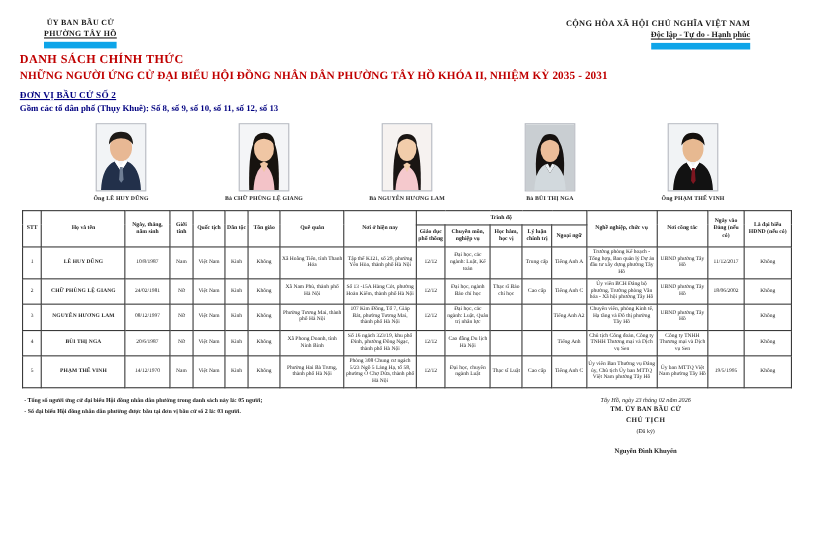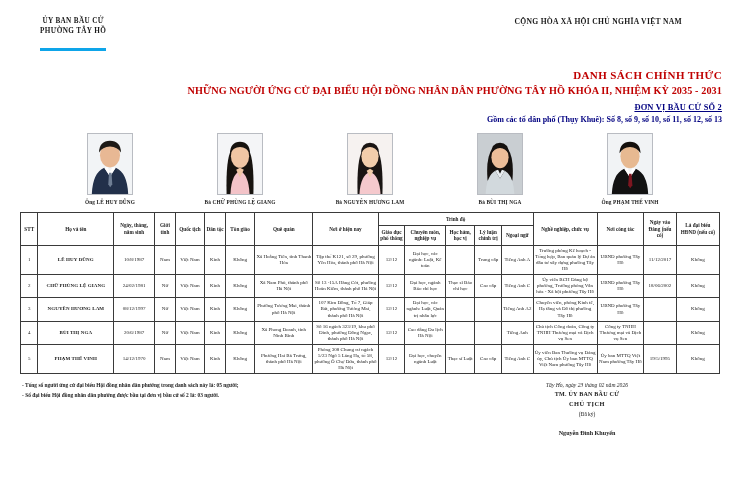--- a/index.html
+++ b/index.html
@@ -38,44 +38,45 @@
     line-height: 1.45;
   }
   .org-line {
     font-size: 7.2px;
     font-weight: bold;
     letter-spacing: .35px;
     white-space: nowrap;
   }
   .org-underline {
     display: inline-block;
-    border-bottom: 3px solid #0ea5e9;
-    padding-bottom: 11px;
+    border-bottom: 6px solid #0ea5e9;
+    padding-bottom: 1px;
+    text-decoration: underline;
   }
   .nation-block {
     text-align: right;
     line-height: 1.45;
     padding-right: 28px;
   }
   .nation-line1 {
     font-size: 7.6px;
     font-weight: bold;
     letter-spacing: .3px;
     white-space: nowrap;
   }
   .nation-line2 {
     font-size: 7.4px;
     font-weight: bold;
     white-space: nowrap;
   }
 
   
   .titles {
-    text-align: right;
-    margin-top: 16px;
+    text-align: left;
+    margin-top: 1px;
   }
   .title-main {
     color: #c00000;
     font-size: 11px;
     font-weight: bold;
     letter-spacing: .4px;
     line-height: 1.5;
   }
   .title-sub {
     color: #c00000;
@@ -185,20 +186,21 @@
 
 <div class="page">
 
   <div class="doc-header">
     <div class="org-block">
       <div class="org-line">ỦY BAN BẦU CỬ</div>
       <div class="org-line"><span class="org-underline">PHƯỜNG TÂY HỒ</span></div>
     </div>
     <div class="nation-block">
       <div class="nation-line1">CỘNG HÒA XÃ HỘI CHỦ NGHĨA VIỆT NAM</div>
+      <div class="nation-line2"><span class="org-underline">Độc lập - Tự do - Hạnh phúc</span></div>
     </div>
   </div>
 
   <div class="titles">
     <div class="title-main">DANH SÁCH CHÍNH THỨC</div>
     <div class="title-sub">NHỮNG NGƯỜI ỨNG CỬ ĐẠI BIỂU HỘI ĐỒNG NHÂN DÂN PHƯỜNG TÂY HỒ KHÓA II, NHIỆM KỲ 2035 - 2031</div>
     <div class="title-unit">ĐƠN VỊ BẦU CỬ SỐ 2</div>
     <div class="title-groups">Gồm các tổ dân phố (Thụy Khuê): Số 8, số 9, số 10, số 11, số 12, số 13</div>
   </div>
 

